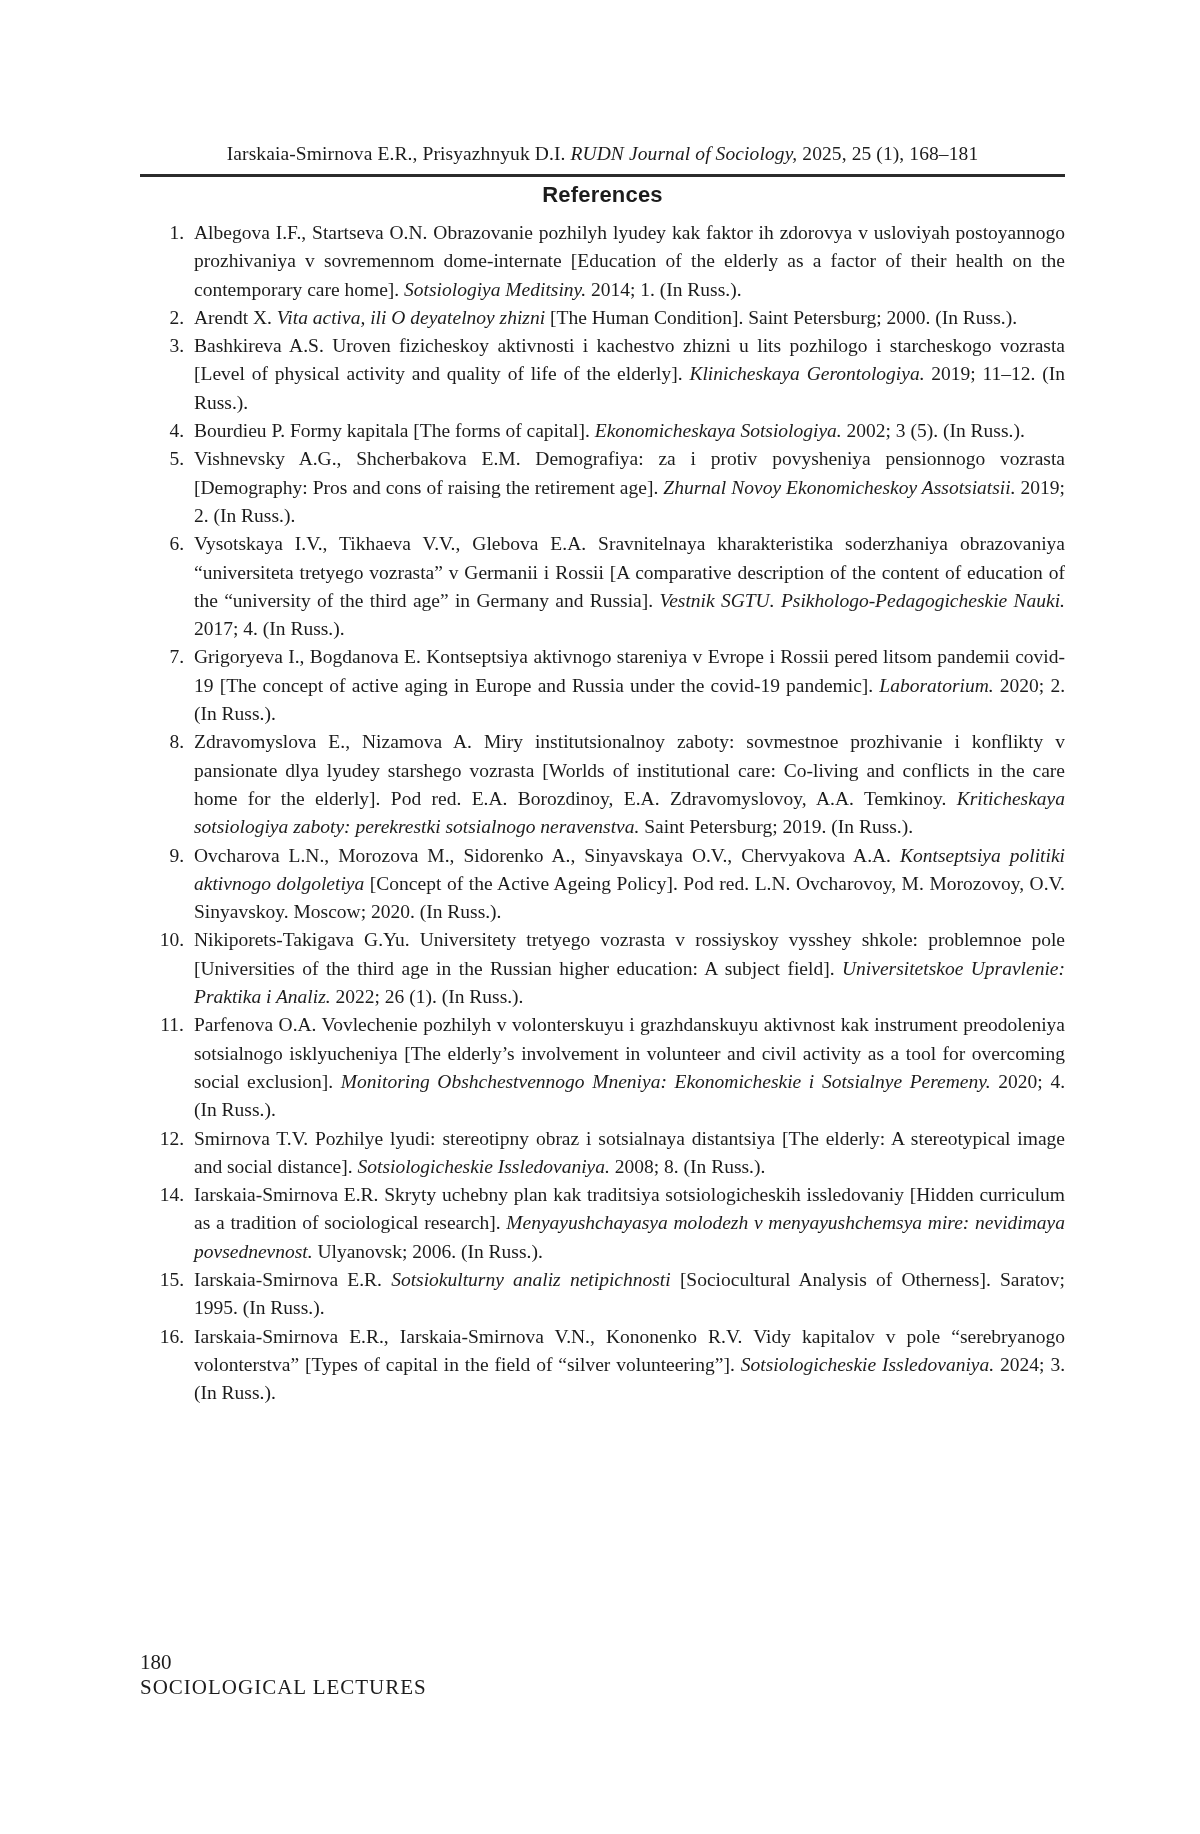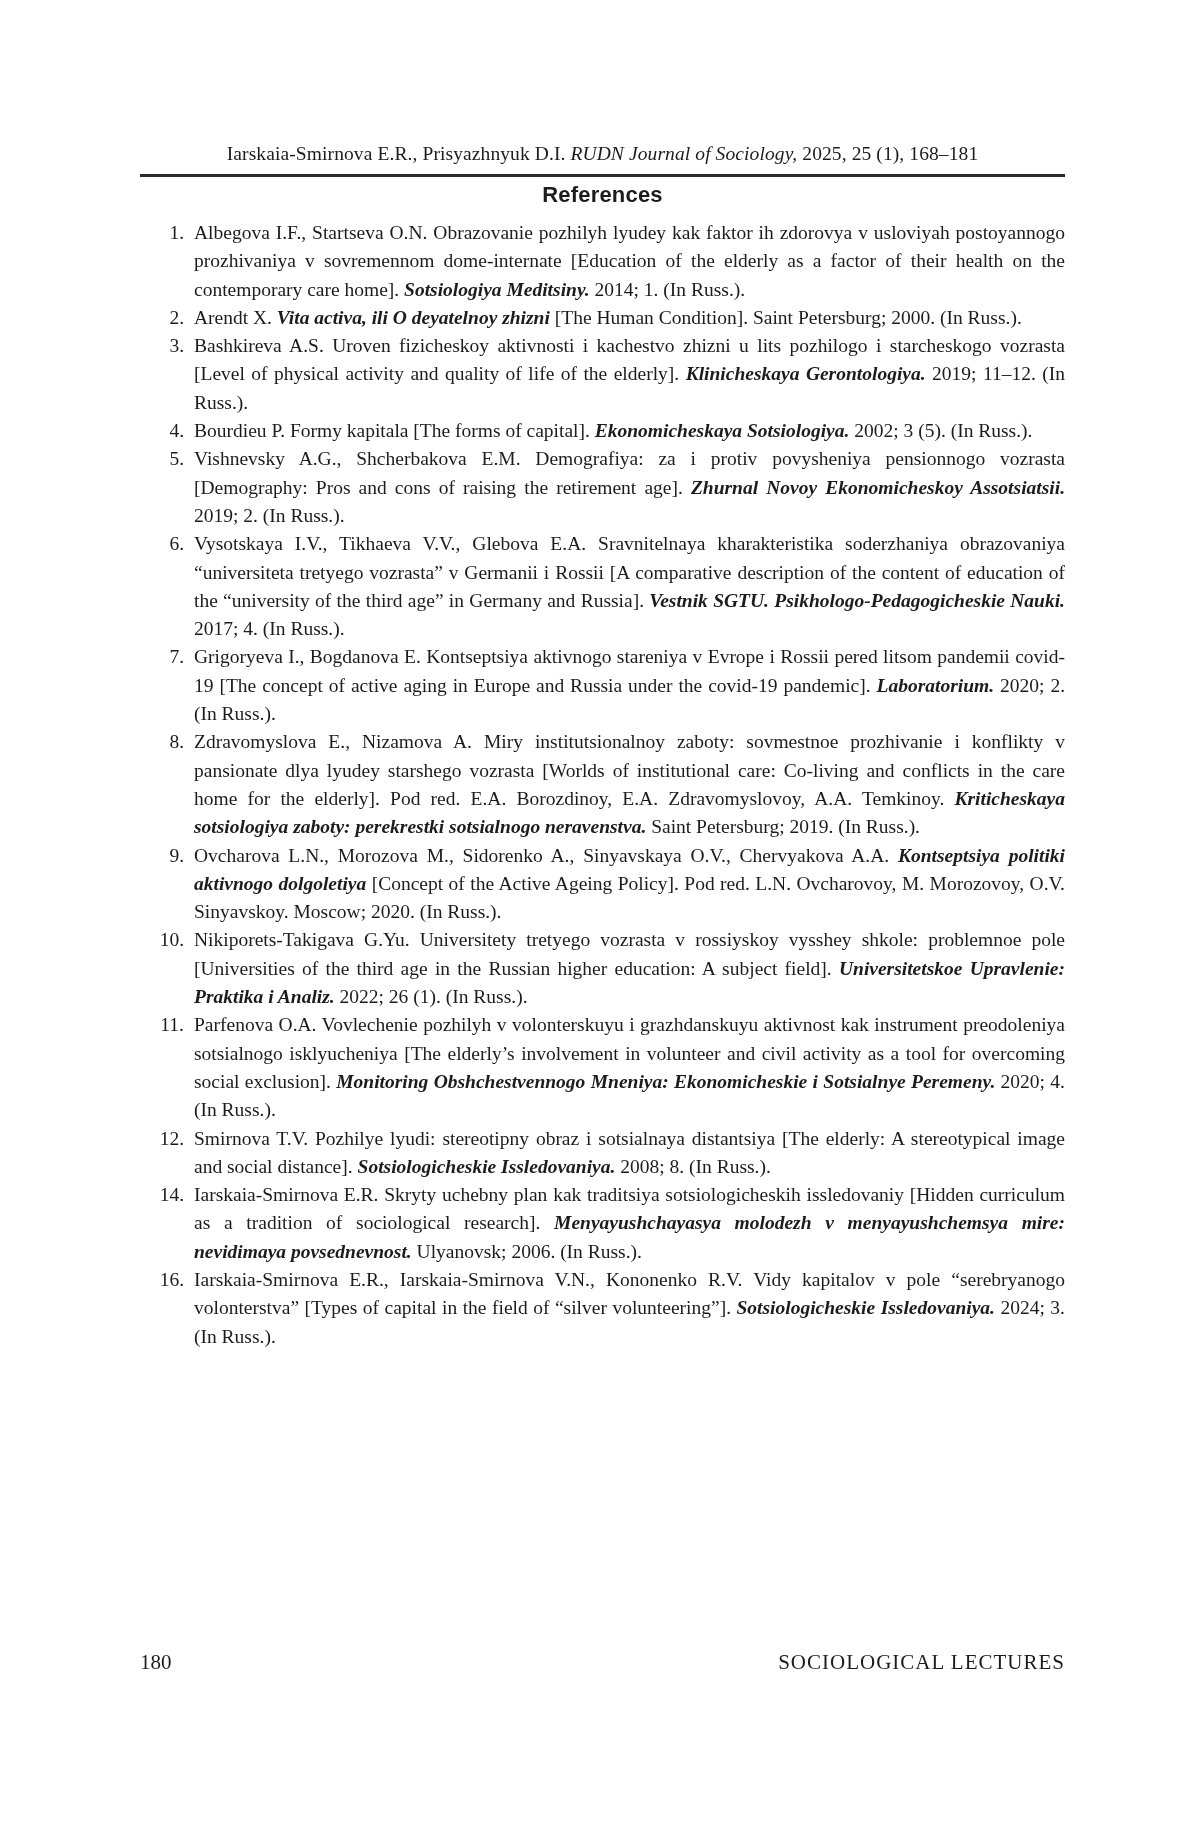--- a/index.html
+++ b/index.html
@@ -57,30 +57,30 @@
     padding-right: 10px;
     box-sizing: content-box;
   }
   .ref-body {
     flex: 1 1 auto;
     text-align: justify;
     text-align-last: left;
   }
   .ref-body em {
     font-style: italic;
-    font-weight: bold;
   }
   .page-footer {
     position: absolute;
     left: 140px;
     right: 135px;
     top: 1650px;
     display: flex;
     justify-content: space-between;
     align-items: baseline;
+    flex-direction: column;
   }
   .page-number {
     font-size: 21px;
   }
   .running-title {
     font-size: 21px;
     letter-spacing: 1px;
   }
 </style>
 </head>
@@ -143,20 +143,24 @@
       </div>
       <div class="ref-row">
         <span class="ref-num">12.</span>
         <span class="ref-body"><span>Smirnova T.V. Pozhilye lyudi: stereotipny obraz i sotsialnaya distantsiya [The elderly: A stereotypical image and social distance]. </span><em>Sotsiologicheskie Issledovaniya.</em><span> 2008; 8. (In Russ.).</span></span>
       </div>
       <div class="ref-row">
         <span class="ref-num">14.</span>
         <span class="ref-body"><span>Iarskaia-Smirnova E.R. Skryty uchebny plan kak traditsiya sotsiologicheskih issledovaniy [Hidden curriculum as a tradition of sociological research]. </span><em>Menyayushchayasya molodezh v menyayushchemsya mire: nevidimaya povsednevnost.</em><span> Ulyanovsk; 2006. (In Russ.).</span></span>
       </div>
       <div class="ref-row">
+        <span class="ref-num">15.</span>
+        <span class="ref-body"><span>Iarskaia-Smirnova E.R. </span><em>Sotsiokulturny analiz netipichnosti</em><span> [Sociocultural Analysis of Otherness]. Saratov; 1995. (In Russ.).</span></span>
+      </div>
+      <div class="ref-row">
         <span class="ref-num">16.</span>
         <span class="ref-body"><span>Iarskaia-Smirnova E.R., Iarskaia-Smirnova V.N., Kononenko R.V. Vidy kapitalov v pole “serebryanogo volonterstva” [Types of capital in the field of “silver volunteering”]. </span><em>Sotsiologicheskie Issledovaniya.</em><span> 2024; 3. (In Russ.).</span></span>
       </div>
     </div>
 
   <div class="page-footer">
     <span class="page-number">180</span>
     <span class="running-title">SOCIOLOGICAL LECTURES</span>
   </div>
 

